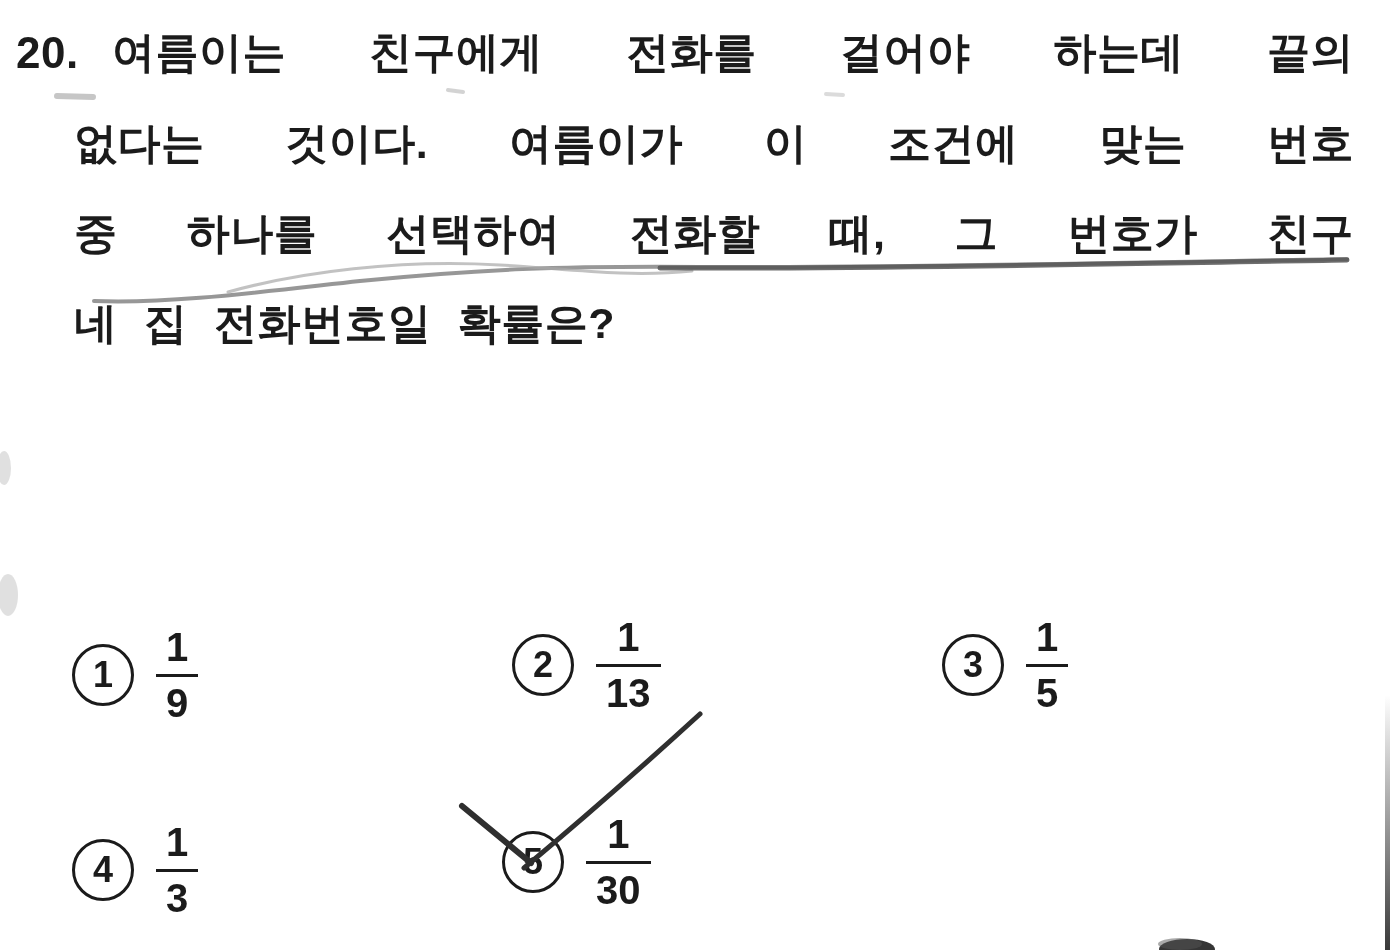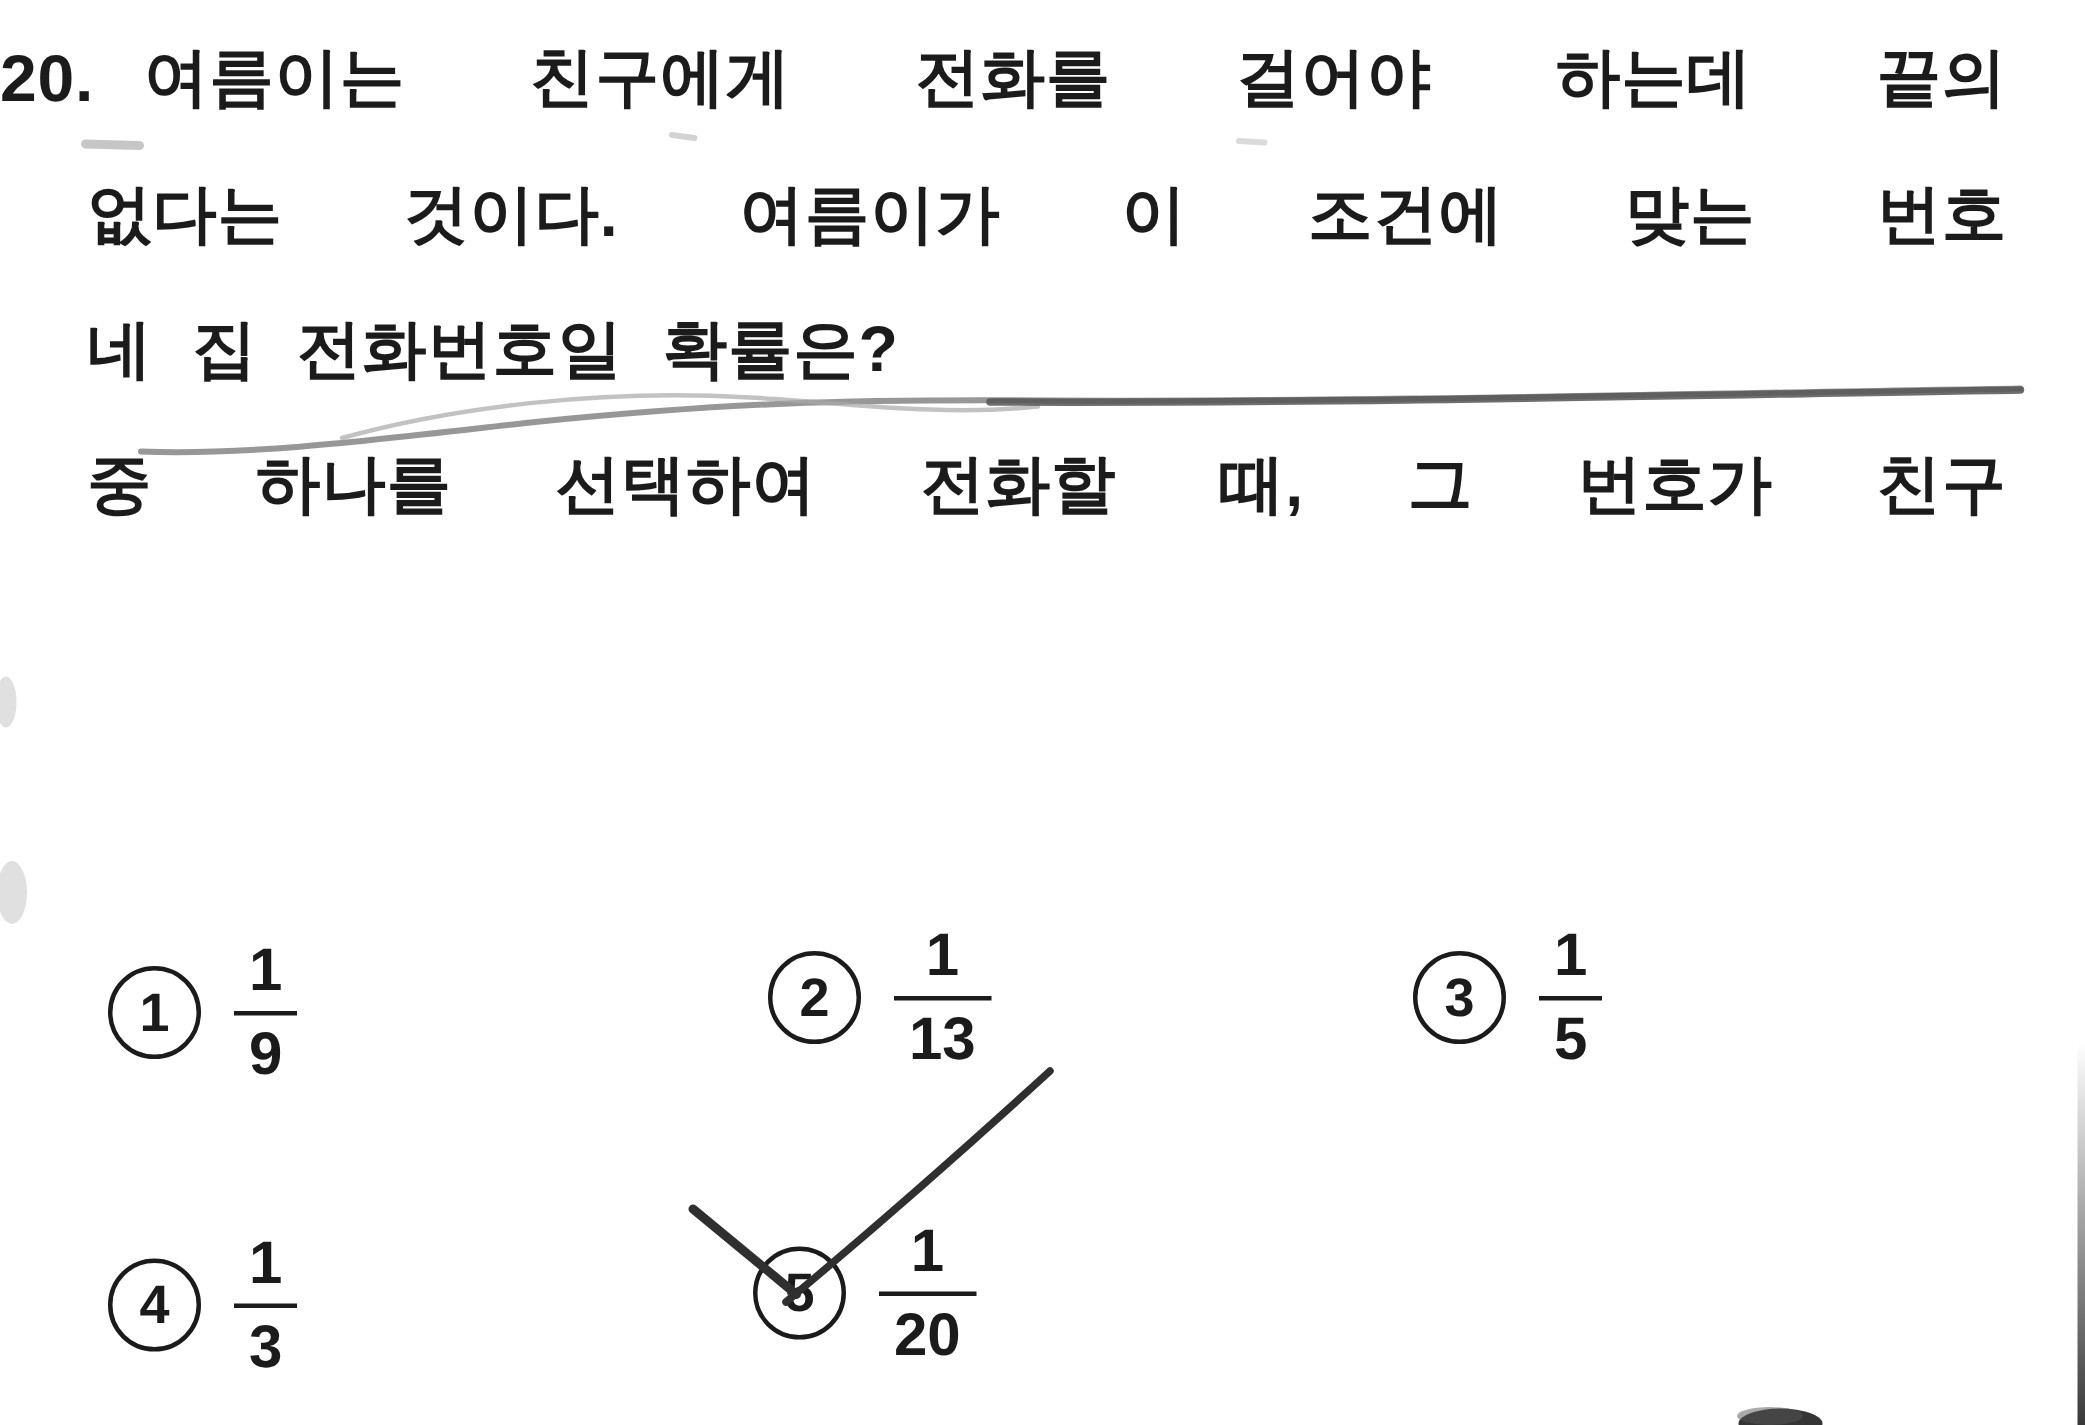--- a/index.html
+++ b/index.html
@@ -6,21 +6,21 @@
   body{
     width:1390px;height:950px;
     background:#ffffff;
     position:relative;
     overflow:hidden;
     font-family:"Liberation Sans","DejaVu Sans",sans-serif;
     color:#1b1b1b;
   }
   
   .qtext{
-    position:absolute;top:8px;left:0;width:1338px;
+    position:absolute;top:8px;left:16px;width:1338px;
   }
   .qline{
     height:90px;line-height:90px;
     font-size:43px;font-weight:700;letter-spacing:.5px;
     word-spacing:14px;white-space:nowrap;
   }
   .qline.flex{display:flex;white-space:normal;}
   .qnum{flex:0 0 96px;font-size:44px;}
   .fill{flex:1;text-align:justify;text-align-last:justify;font-family:Liberation Serif, serif;}
   .just{padding-left:58px;text-align:justify;text-align-last:justify;white-space:normal;}
@@ -48,22 +48,22 @@
 </style>
 </head>
 <body>
 
 <div class="qtext">
   <div class="qline flex">
     <span class="qnum">20.</span>
     <span class="fill">여름이는 친구에게 전화를 걸어야 하는데 끝의</span>
   </div>
   <div class="qline just">없다는 것이다. 여름이가 이 조건에 맞는 번호</div>
+  <div class="qline just">중 하나를 선택하여 전화할 때, 그 번호가 친구</div>
   <div class="qline plain">네 집 전화번호일 확률은?</div>
-  <div class="qline just">중 하나를 선택하여 전화할 때, 그 번호가 친구</div>
 </div>
 
 <div class="choice" style="left:72px;top:625px;">
   <span class="marker">1</span>
   <span class="frac">
     <span class="num">1</span>
     <span class="den">9</span>
   </span>
 </div>
 
@@ -88,21 +88,21 @@
   <span class="frac">
     <span class="num">1</span>
     <span class="den">3</span>
   </span>
 </div>
 
 <div class="choice" style="left:502px;top:812px;">
   <span class="marker">5</span>
   <span class="frac">
     <span class="num">1</span>
-    <span class="den">20</span>
+    <span class="den">30</span>
   </span>
 </div>
 
 <svg class="overlay" width="1390" height="950" viewBox="0 0 1390 950">
 
   <g>
     <path d="M94,301 C170,304 260,292 360,281 C480,269 560,266 700,267 C900,268 1150,262 1347,259" fill="none" stroke="#7d7d7d" stroke-width="4" stroke-linecap="round" opacity="0.8"></path>
     <path d="M228,292 C300,272 400,259 500,265 C560,268 625,278 692,271" fill="none" stroke="#a8a8a8" stroke-width="3" stroke-linecap="round" opacity="0.7"></path>
     <path d="M660,268 C900,269 1150,263 1347,260" fill="none" stroke="#555555" stroke-width="5" stroke-linecap="round" opacity="0.85"></path>
   </g>

